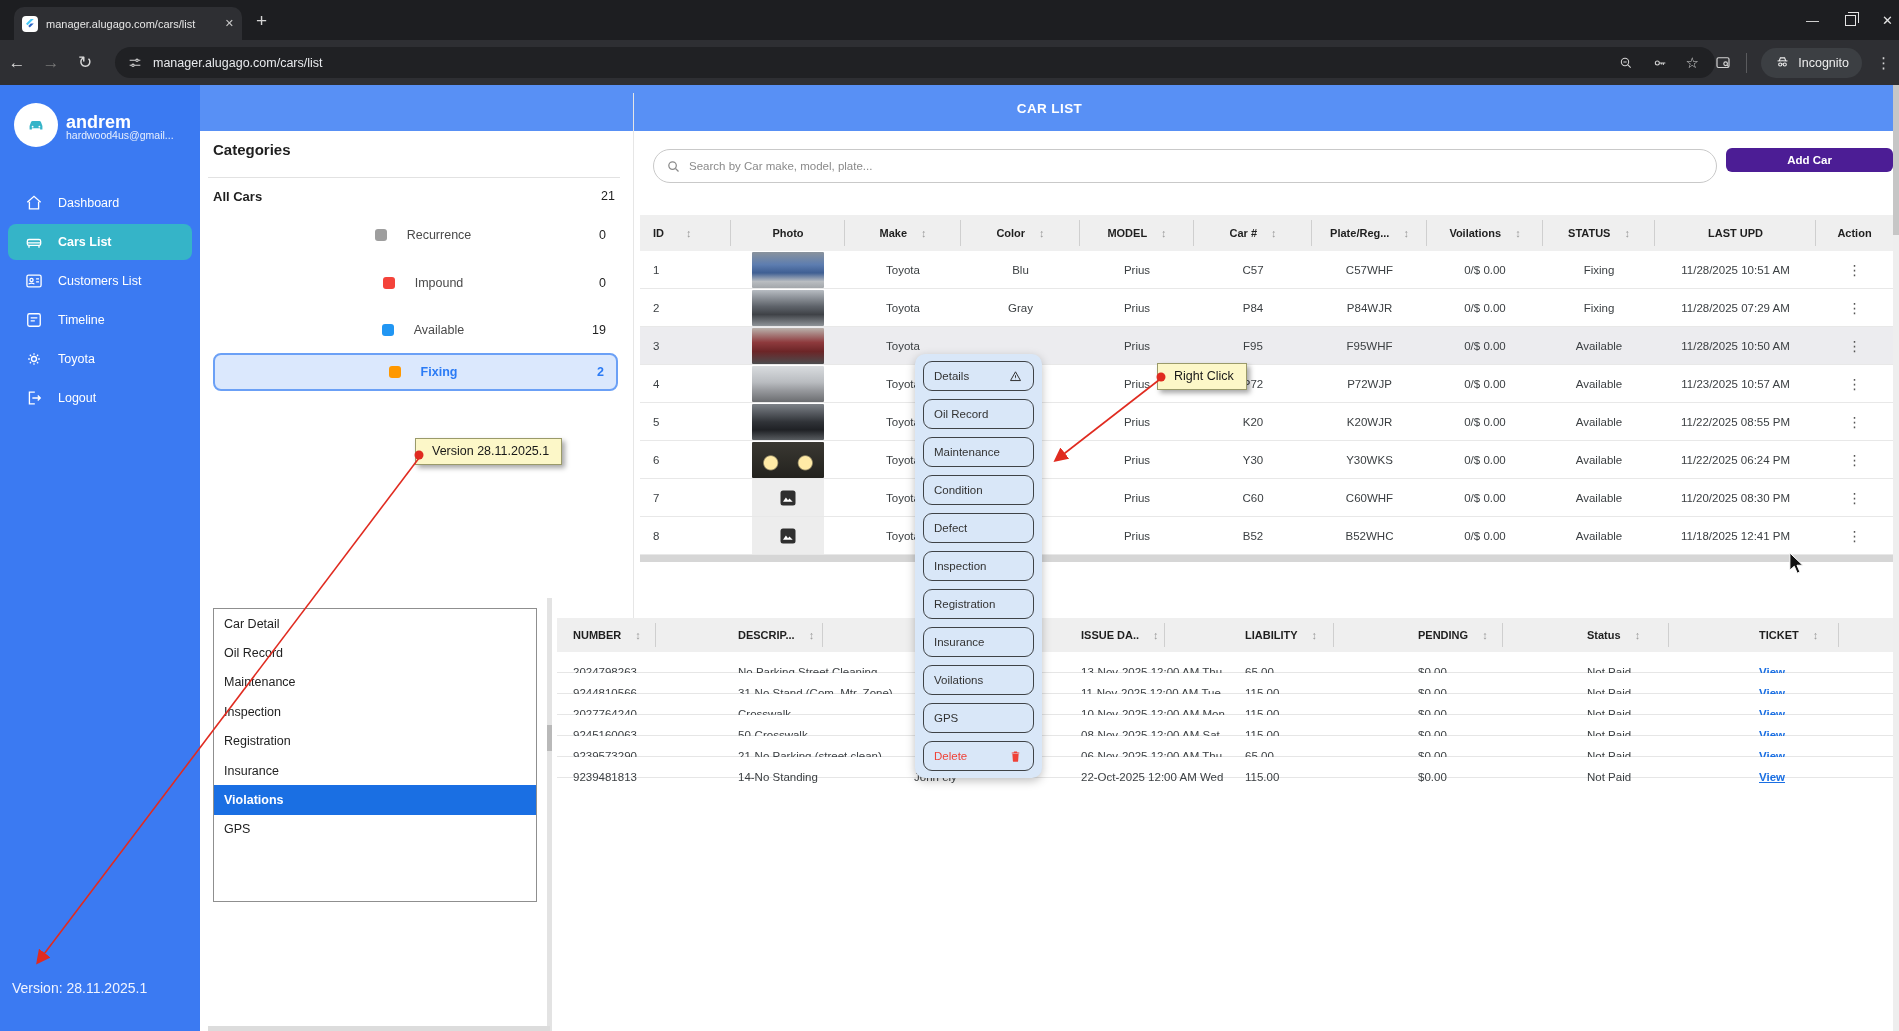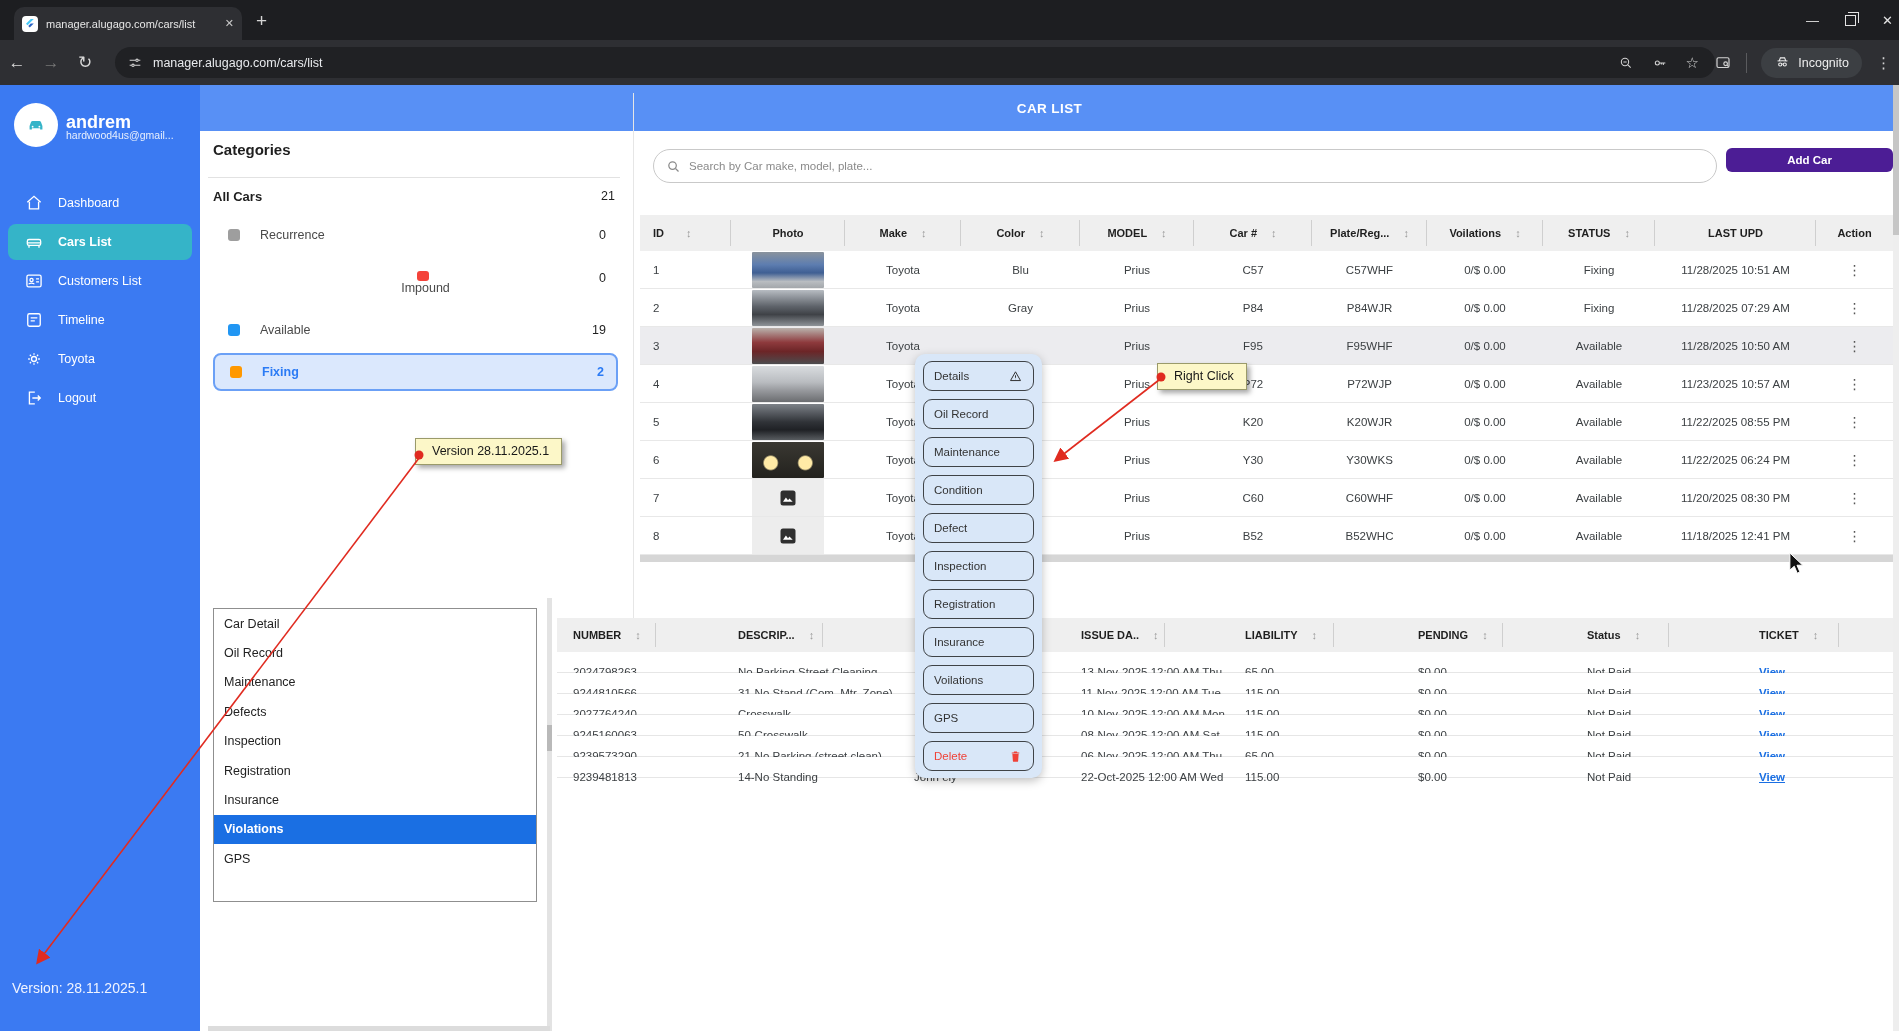--- a/index.html
+++ b/index.html
@@ -54,21 +54,21 @@
 
   .headerbar { position:absolute; left:200px; top:0; width:1699px; height:46px; background:#5890f5;
                display:flex; align-items:center; justify-content:center; }
   .headerbar span { color:#fff; font-weight:bold; font-size:13.5px; letter-spacing:.4px; }
 
   
   .cat-title { position:absolute; left:213px; top:56px; font-size:15px; font-weight:bold; color:#1f1f1f; }
   .cat-divider { position:absolute; left:208px; top:92px; width:412px; height:1px; background:#e2e2e2; }
   .allcars-label { position:absolute; left:213px; top:104px; font-size:13px; font-weight:bold; color:#1f1f1f; }
   .allcars-count { position:absolute; left:560px; top:104px; width:55px; text-align:right; font-size:12.5px; color:#1f1f1f; }
-  .cat-row { position:absolute; left:213px; width:405px; height:24px; display:flex; align-items:center; }
+  .cat-row { position:absolute; left:213px; width:405px; height:24px; display:flex; align-items:center;justify-content:center; }
   .cat-sq { width:12px; height:12px; border-radius:3px; margin-left:15px; }
   .cat-label { margin-left:20px; font-size:12.5px; color:#4a4a4a; }
   .cat-count { position:absolute; right:12px; font-size:12.5px; color:#1f1f1f; }
   .cat-row.selected { height:38px; border:2px solid #6ba0f6; background:#dbe8fd; border-radius:8px; }
   .cat-row.selected .cat-label, .cat-row.selected .cat-count { color:#2b7bf5; font-weight:bold; }
   .v-divider { position:absolute; left:633px; top:8px; width:1px; height:578px; background:#e6e6e6; }
 
   
   .search-box { position:absolute; left:653px; top:64px; width:1064px; height:34px; border:1px solid #c9c9c9;
                 border-radius:17px; display:flex; align-items:center; padding:0 12px; background:#fff; }
@@ -294,21 +294,21 @@
     <div class="cat-title">Categories</div>
     <div class="cat-divider"></div>
     <div class="allcars-label">All Cars</div>
     <div class="allcars-count">21</div>
     <div id="catlist">
         <div class="cat-row" style="top: 138px;">
           <span class="cat-sq" style="background:#9e9e9e"></span>
           <span class="cat-label">Recurrence</span>
           <span class="cat-count">0</span>
         </div>
-        <div class="cat-row" style="top: 186px; flex-direction: column;">
+        <div class="cat-row" style="top: 186px;">
           <span class="cat-sq" style="background:#f4433a"></span>
           <span class="cat-label">Impound</span>
           <span class="cat-count">0</span>
         </div>
         <div class="cat-row" style="top: 233px;">
           <span class="cat-sq" style="background:#2196f3"></span>
           <span class="cat-label">Available</span>
           <span class="cat-count">19</span>
         </div>
         <div class="cat-row selected" style="top: 268px;">
@@ -514,21 +514,20 @@
             <div class="t-c" style="width: 77px;"><span class="dots">⋮</span></div>
           </div>
         </div>
     </div>
     <div class="total-strip"></div>
 
     <div class="detail-box" id="detaillist">
         <div class="detail-item">Car Detail</div>
         <div class="detail-item">Oil Record</div>
         <div class="detail-item">Maintenance</div>
-        <div class="detail-item">Defects</div>
         <div class="detail-item">Inspection</div>
         <div class="detail-item">Registration</div>
         <div class="detail-item">Insurance</div>
         <div class="detail-item selected">Violations</div>
         <div class="detail-item">GPS</div>
       </div>
     <div class="scroll-strip"></div>
     <div class="scroll-thumb"></div>
     <div class="hscroll"></div>
 

